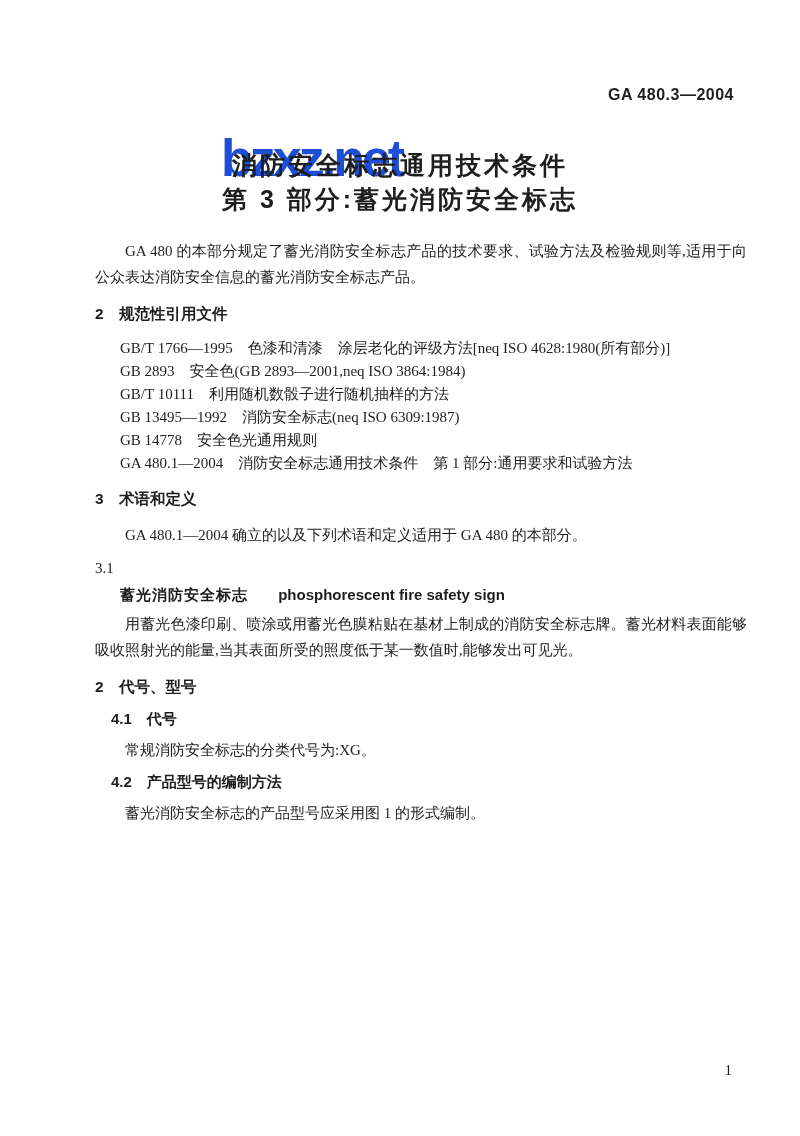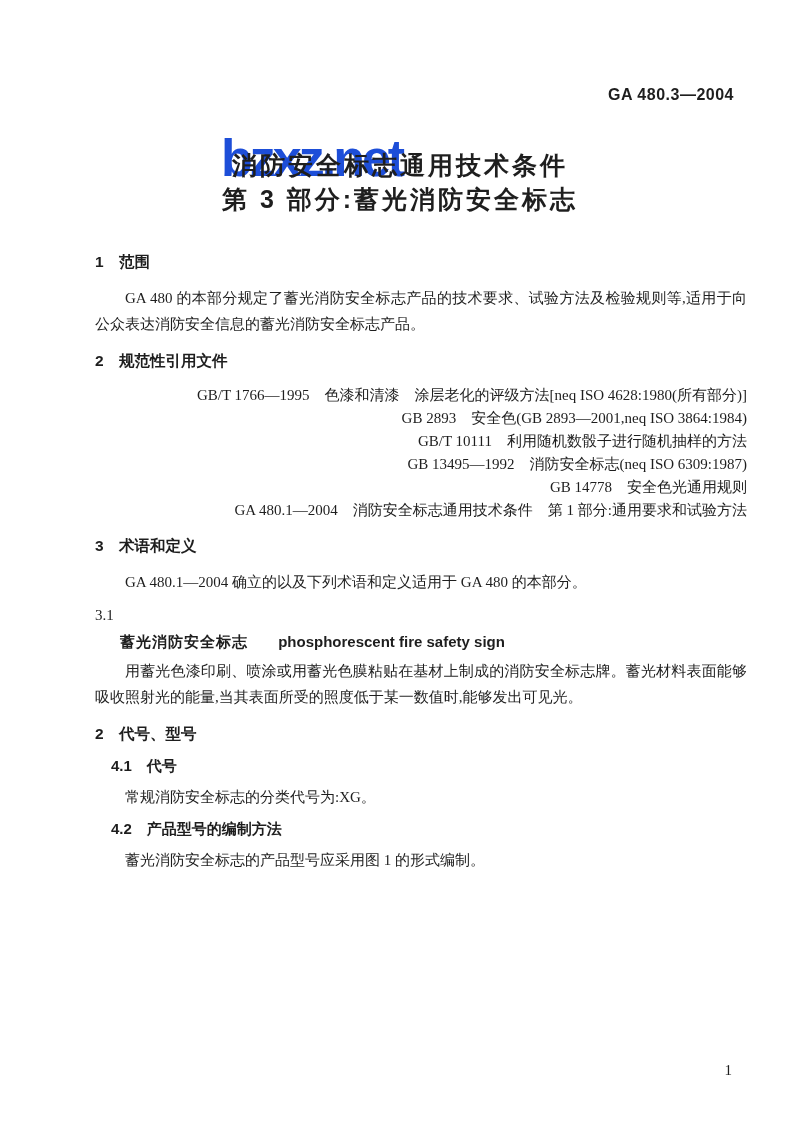--- a/index.html
+++ b/index.html
@@ -68,21 +68,21 @@
     font-weight:bold;
     font-size:15px;
     margin:10px 0 8px 16px;
   }
   .para {
     margin:0 0 8px 0;
     line-height:26px;
     text-indent:2em;
     text-align:justify;
   }
-  .ref-list { margin:0 0 6px 0;text-align:right; }
+  .ref-list { margin:0 0 6px 0; }
   .ref-line {
     padding-left:25px;
     line-height:23px;
     white-space:nowrap;
   }
   .term-number {
     line-height:24px;
     margin-top:2px;
   }
   .term-title {
@@ -109,21 +109,20 @@
   <div class="doc-code">GA 480.3—2004</div>
 
   <div class="title-block">
     <div class="watermark">bzxz.net</div>
     <div class="doc-title">消防安全标志通用技术条件</div>
     <div class="doc-subtitle">第 3 部分:蓄光消防安全标志</div>
   </div>
 
   <div class="content">
 
-    <div class="sec-heading">1　范围</div>
     <p class="para">GA 480 的本部分规定了蓄光消防安全标志产品的技术要求、试验方法及检验规则等,适用于向公众表达消防安全信息的蓄光消防安全标志产品。</p>
 
     <div class="sec-heading">2　规范性引用文件</div>
     <div class="ref-list">
       <div class="ref-line">GB/T 1766—1995　色漆和清漆　涂层老化的评级方法[neq ISO 4628:1980(所有部分)]</div>
       <div class="ref-line">GB 2893　安全色(GB 2893—2001,neq ISO 3864:1984)</div>
       <div class="ref-line">GB/T 10111　利用随机数骰子进行随机抽样的方法</div>
       <div class="ref-line">GB 13495—1992　消防安全标志(neq ISO 6309:1987)</div>
       <div class="ref-line">GB 14778　安全色光通用规则</div>
       <div class="ref-line">GA 480.1—2004　消防安全标志通用技术条件　第 1 部分:通用要求和试验方法</div>

